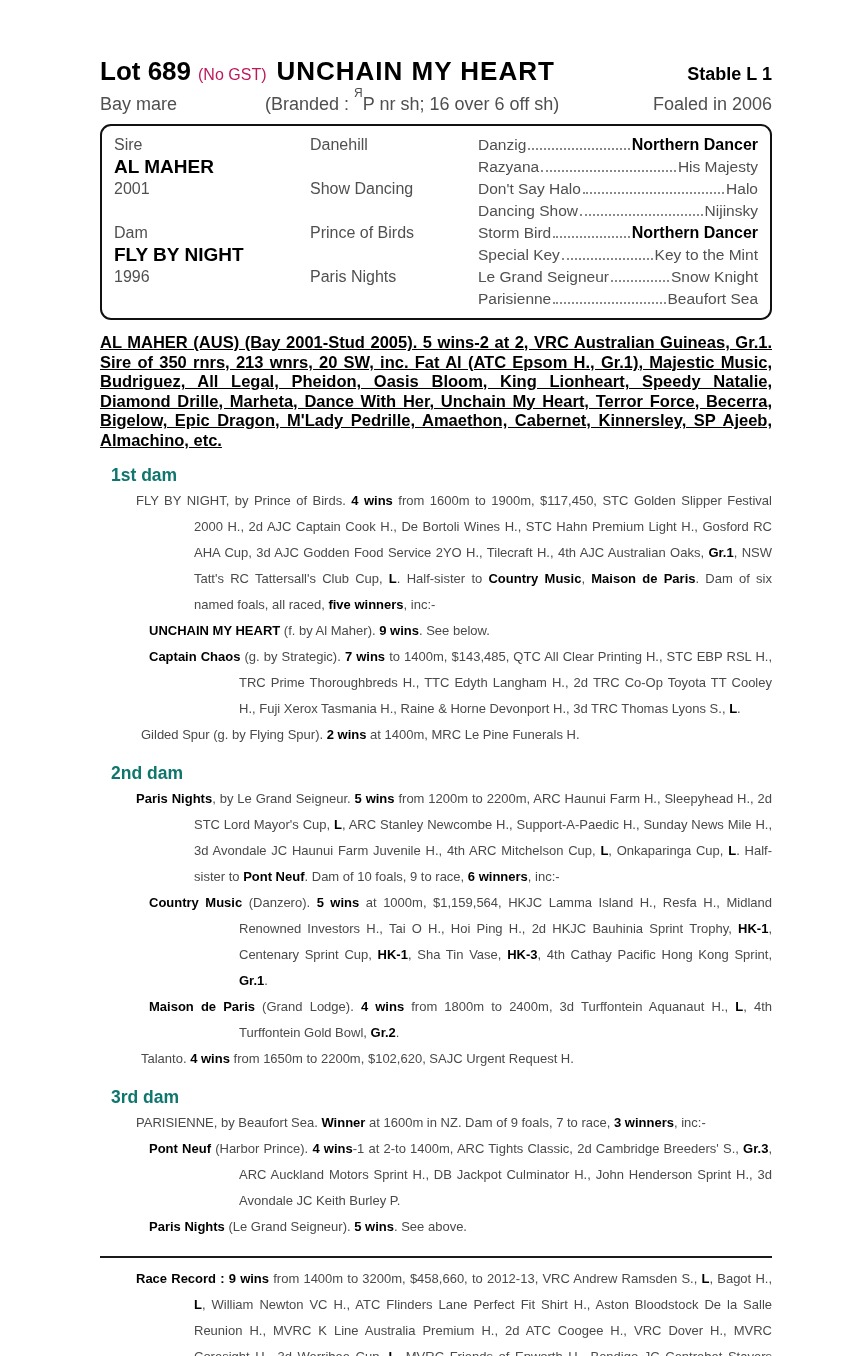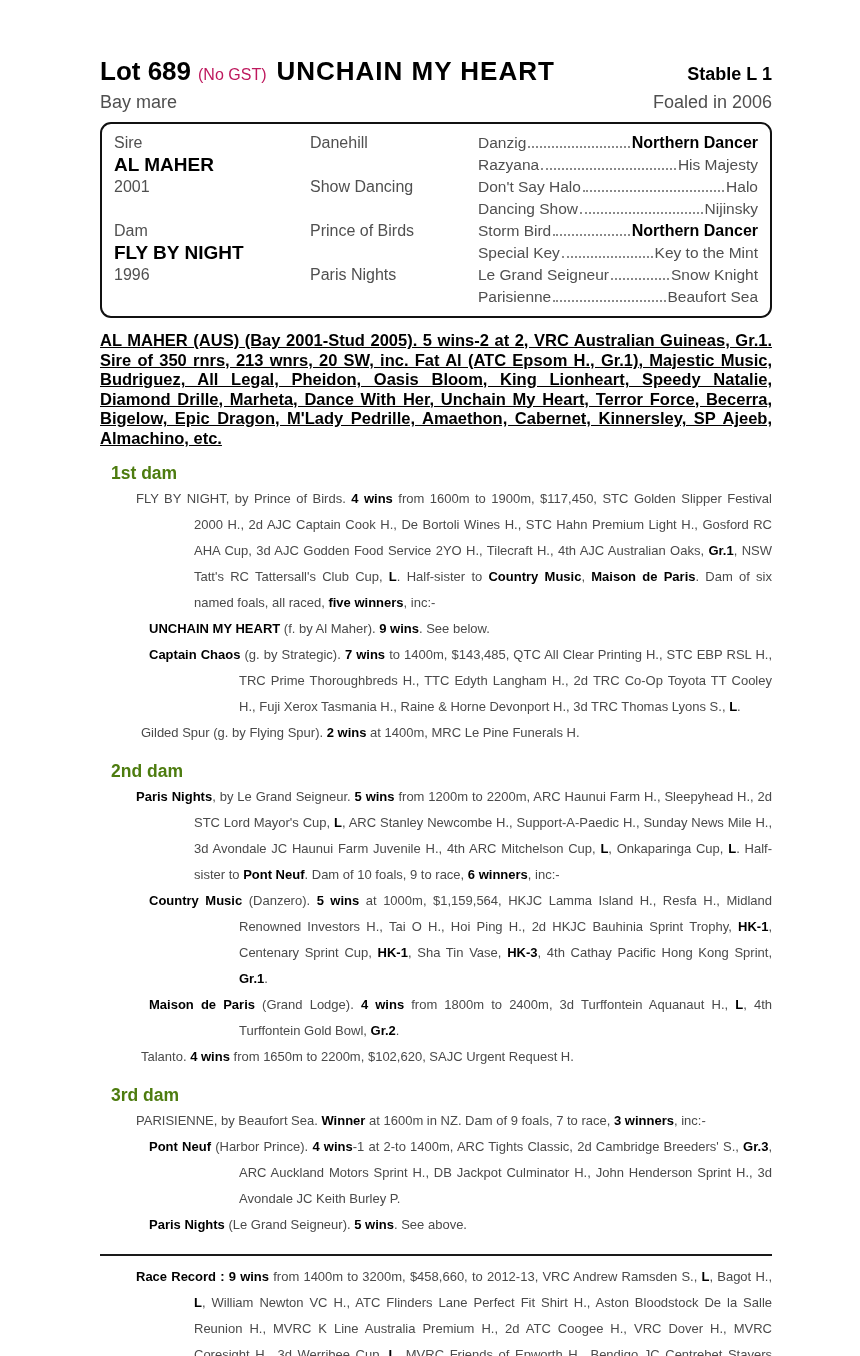--- a/index.html
+++ b/index.html
@@ -44,21 +44,21 @@
   .g3parent.sw { font-weight: bold; color: #000; font-size: 16px; }
 
   
   .sire-summary {
     margin-top: 13px; font-weight: bold; color: #000;
     font-size: 16.5px; line-height: 19.5px; text-align: justify; text-decoration: underline;
   }
   .sire-summary b { color: #000; }
 
   
-  .sec-heading { font-weight: bold; color: #4d7c0f; font-size: 17.5px; margin: 15px 0 2px 11px; }
+  .sec-heading { font-weight: bold; color: #0f766e; font-size: 17.5px; margin: 15px 0 2px 11px; }
   .para { font-size: 13px; line-height: 26px; text-align: justify; color: #4a4a4a; margin-left: 36px; }
   .para b { color: #000; }
   .p-main  { padding-left: 58px;  text-indent: -58px; }
   .p-sw    { padding-left: 103px; text-indent: -90px; }
   .p-plain { padding-left: 103px; text-indent: -98px; }
 
   
   .divider { border: 0; border-top: 2px solid #1a1a1a; margin: 16px 0 8px 0; }
   .p-race { padding-left: 58px; text-indent: -58px; }
 </style>
@@ -71,20 +71,21 @@
   <div class="lot-line">
     <span class="lot">Lot 689</span>
     <span class="nogst">(No GST)</span>
     <span class="horse-name">UNCHAIN MY HEART</span>
     <span class="spacer"></span>
     <span class="stable">Stable L 1</span>
   </div>
 
   <div class="desc-line">
     <span>Bay mare</span>
+    <span class="brand"><span>(Branded : </span><sup>Я</sup><span>P nr sh; 16 over 6 off sh)</span></span>
     <span class="foaled">Foaled in 2006</span>
   </div>
 
   <div class="ped">
     <div class="ped-col">
       <div class="r r1">Sire</div>
       <div class="r r2 name">AL MAHER</div>
       <div class="r r3">2001</div>
       <div class="r r5">Dam</div>
       <div class="r r6 name">FLY BY NIGHT</div>

